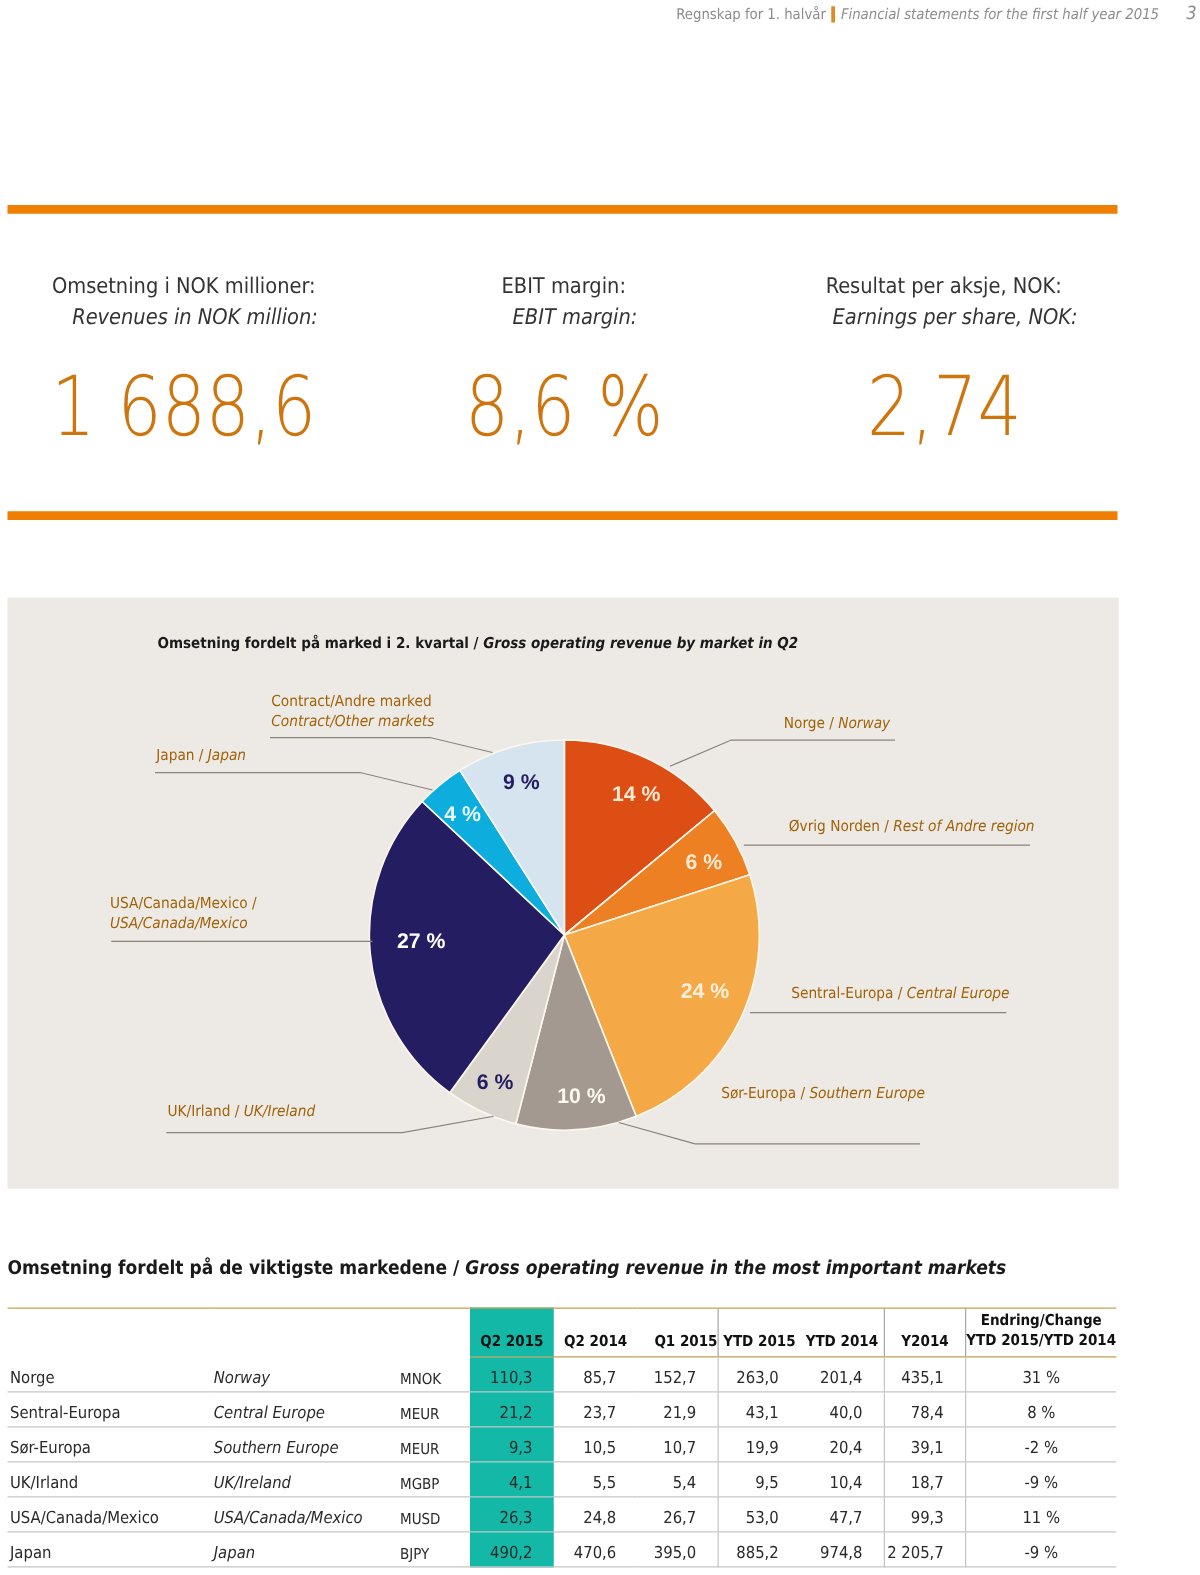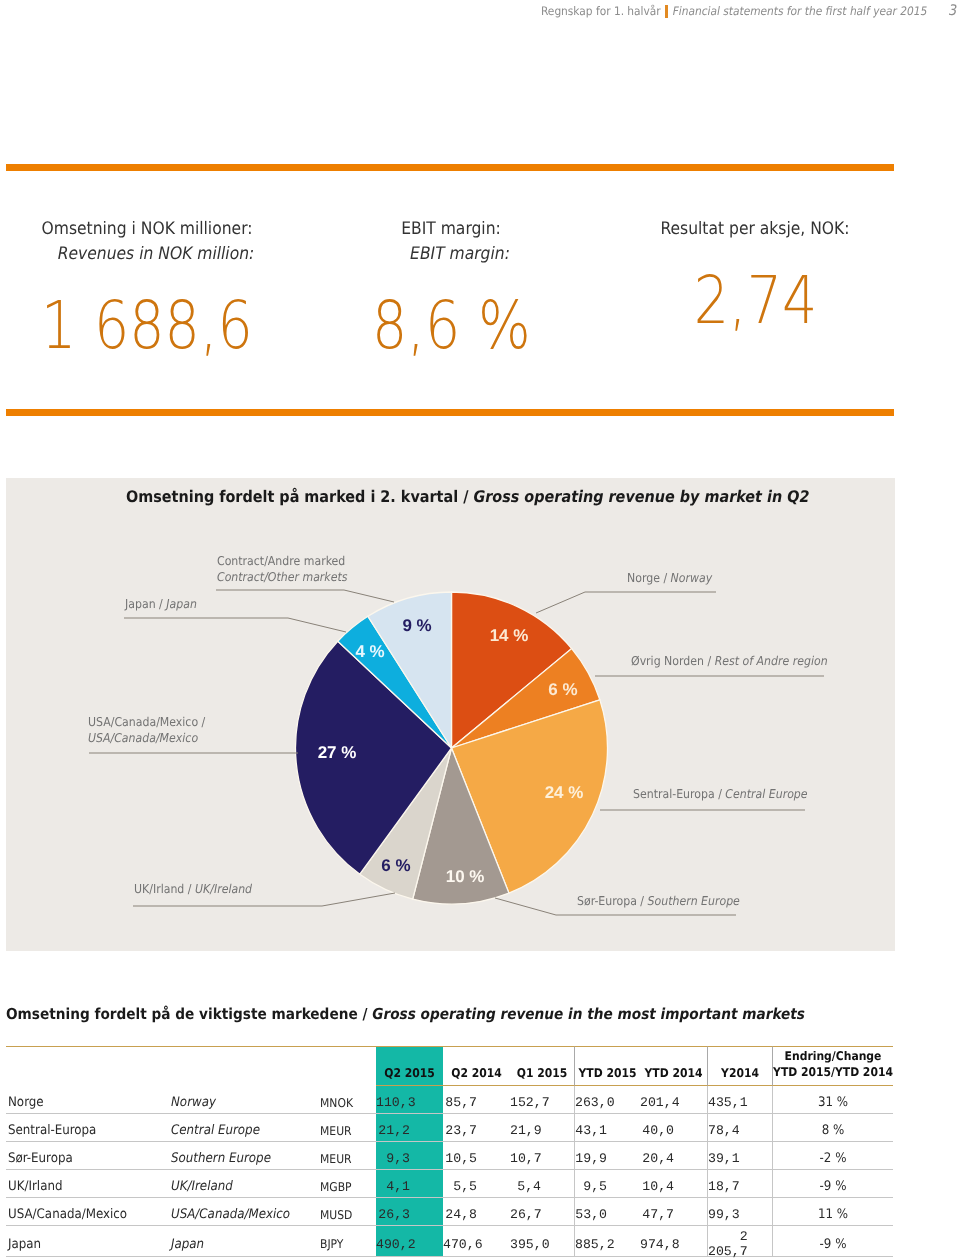--- a/index.html
+++ b/index.html
@@ -32,55 +32,55 @@
   .kpi .lab-en{font-size:17.3px;color:#333333;font-style:italic;line-height:25px;white-space:nowrap;padding-left:18px;}
   .kpi .val{font-family:"DejaVu Sans Light","DejaVu Sans",sans-serif;font-size:66px;color:#CE750E;
             font-weight:100;line-height:66px;margin-top:26px;
             white-space:nowrap;display:inline-block;transform:scaleX(0.841);}
   #kpi0{left:-3px;}
   #kpi1{left:301px;}
   #kpi2{left:605px;}
 
   
   .panel{position:absolute;left:6px;top:478px;width:889px;height:473px;background:#EDEAE6;}
-  .chart-title{position:absolute;left:126px;top:487px;font-size:16px;font-weight:bold;color:#1a1a1a;white-space:nowrap;
+  .chart-title{position:absolute;left:126px;top:507px;font-size:12px;font-weight:bold;color:#1a1a1a;white-space:nowrap;
                font-family:"DejaVu Sans Condensed","DejaVu Sans",sans-serif;}
   .chart-title .ct-en{font-style:italic;}
   .chart-svg{position:absolute;left:0;top:440px;width:960px;height:520px;}
   .calloutbox{position:absolute;font-family:"DejaVu Sans Condensed","DejaVu Sans",sans-serif;
-              font-size:12.2px;color:#737373;line-height:16px;white-space:nowrap;}
+              font-size:12.2px;color:#a16207;line-height:16px;white-space:nowrap;}
   .calloutbox .co-en{font-style:italic;}
   .calloutbox .co-1l i{font-style:italic;}
   #co-contract{left:217px;top:553px;}
   #co-japan{left:125px;top:596px;}
   #co-usa{left:88px;top:714px;}
   #co-uk{left:134px;top:881px;}
   #co-norge{left:627px;top:570px;}
   #co-ovrig{left:631px;top:653px;}
   #co-sentral{left:633px;top:786px;}
-  #co-sor{left:577px;top:893px;}
+  #co-sor{left:577px;top:866px;}
   .pie-val{font-family:"Liberation Sans",sans-serif;font-size:17px;font-weight:bold;}
 
   
   .tbl-title{position:absolute;left:6px;top:1005px;font-size:15.2px;font-weight:bold;color:#1a1a1a;
              white-space:nowrap;font-family:"DejaVu Sans Condensed","DejaVu Sans",sans-serif;}
   .tbl-title .tt-en{font-style:italic;}
   table.data{position:absolute;left:6px;top:1046px;width:887px;border-collapse:separate;border-spacing:0;
              font-family:"DejaVu Sans Condensed","DejaVu Sans",sans-serif;table-layout:fixed;}
   table.data td,table.data th{box-sizing:border-box;}
   .hdr-row th{font-size:12px;font-weight:bold;color:#111;height:40px;vertical-align:bottom;padding:0 0 5px 0;
               border-top:1.6px solid #C8A050;border-bottom:1.6px solid #C8A050;text-align:center;}
   .hdr-row th.blank{border-top:1.6px solid #C8A050;border-bottom:none;}
   .hdr-row th.sep{border-left:1px solid #a9a9a9;}
   .hdr-row th.chg{line-height:16px;margin-left:24px;}
   .body-row td{font-size:13.2px;color:#2a2a2a;height:28px;vertical-align:middle;padding:0;border-bottom:1px solid #c6c6c6;}
   .body-row td.cno{padding-left:2px;}
   .body-row td.cen{font-style:italic;}
   .body-row td.ccur{font-size:12px;text-align:left;}
-  .body-row td.num{text-align:right;padding-right:33px;font-family:Liberation Mono, monospace;}
+  .body-row td.num{text-align:right;padding-right:17px;}
   .body-row td > span{display:inline-block;position:relative;top:3px;}
   .body-row td.chg{text-align:center;}
   .body-row td.sep{border-left:1px solid #c6c6c6;}
   .shade{background:#14b8a6;}
 </style>
 </head>
 <body>
 
 <div class="page">
 
@@ -99,20 +99,21 @@
     <div class="lab-en">Revenues in NOK million:</div>
     <div class="val">1 688,6</div>
   </div>
   <div class="kpi" id="kpi1">
     <div class="lab-no">EBIT margin:</div>
     <div class="lab-en">EBIT margin:</div>
     <div class="val">8,6 %</div>
   </div>
   <div class="kpi" id="kpi2">
     <div class="lab-no">Resultat per aksje, NOK:</div>
+    <div class="lab-en">Earnings per share, NOK:</div>
     <div class="val">2,74</div>
   </div>
 
   <div class="panel"></div>
   <div class="chart-title">
     <span>Omsetning fordelt på marked i 2. kvartal</span>
     <span>/</span>
     <span class="ct-en">Gross operating revenue by market in Q2</span>
   </div>
   <svg class="chart-svg" id="pie-svg" viewBox="0 0 960 520">
@@ -181,21 +182,21 @@
     <span class="tt-en">Gross operating revenue in the most important markets</span>
   </div>
   <table class="data">
     <thead>
         <tr class="hdr-row" id="thead-row">
           <th class="blank" style="width: 165px;"></th>
           <th class="blank" style="width: 149px;"></th>
           <th class="blank" style="width: 56px;"></th>
           <th class="shade" style="width: 67px;">Q2 2015</th>
           <th style="width: 67px;">Q2 2014</th>
-          <th style="width: 64px;">Q1 2015</th>
+          <th style="width: 64px; text-align: right;">Q1 2015</th>
           <th class="sep" style="width: 66px;">YTD 2015</th>
           <th style="width: 67px;">YTD 2014</th>
           <th class="sep" style="width: 65px;">Y2014</th>
           <th class="chg sep" style="width: 121px;"><span>Endring/Change</span><br><span>YTD 2015/YTD 2014</span></th>
         </tr>
       </thead>
     <tbody id="tbody">
         <tr class="body-row">
           <td class="cno"><span>Norge</span></td>
           <td class="cen"><span>Norway</span></td>

